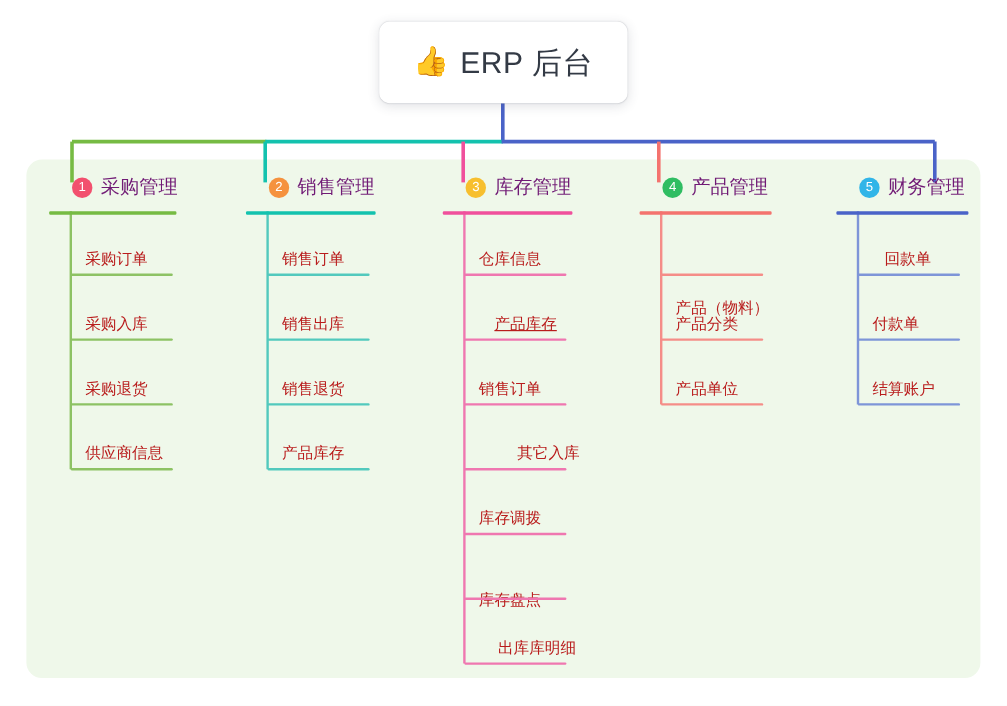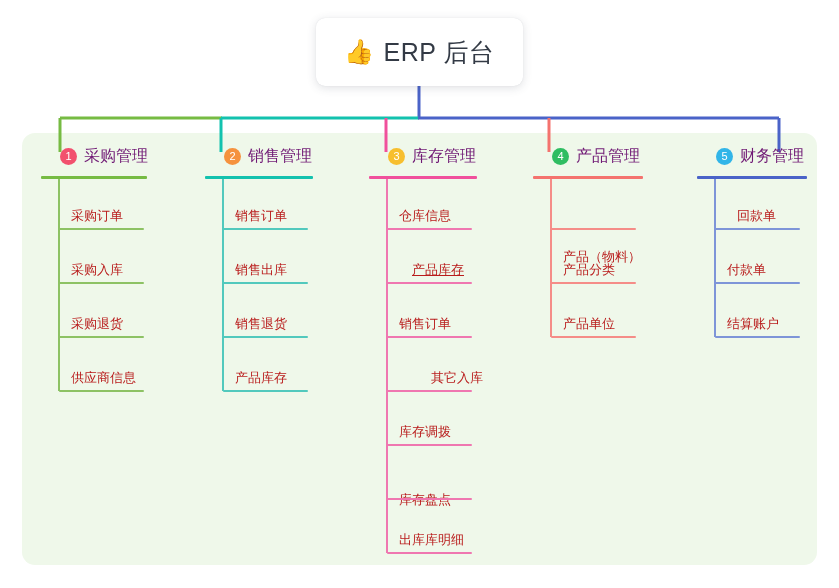--- a/index.html
+++ b/index.html
@@ -186,21 +186,21 @@
         <div class="leaf" style="left: 43px; top: 116px; text-decoration: underline;">产品库存</div>
         <div class="leaf-rule" style="left: 18px; top: 137px; width: 85px; background: rgb(239, 119, 176);"></div>
         <div class="leaf" style="left: 30px; top: 170px;">销售订单</div>
         <div class="leaf-rule" style="left: 18px; top: 191px; width: 85px; background: rgb(239, 119, 176);"></div>
         <div class="leaf" style="left: 14px; top: 224px; margin-left: 48px;">其它入库</div>
         <div class="leaf-rule" style="left: 18px; top: 245px; width: 85px; background: rgb(239, 119, 176);"></div>
         <div class="leaf" style="left: 30px; top: 278px;">库存调拨</div>
         <div class="leaf-rule" style="left: 18px; top: 299px; width: 85px; background: rgb(239, 119, 176);"></div>
         <div class="leaf" style="left: 30px; top: 346px;">库存盘点</div>
         <div class="leaf-rule" style="left: 18px; top: 353px; width: 85px; background: rgb(239, 119, 176);"></div>
-        <div class="leaf" style="left: 30px; top: 386px;">出库库明细</div>
+        <div class="leaf" style="left: 46px; top: 386px;">出库库明细</div>
         <div class="leaf-rule" style="left: 18px; top: 407px; width: 85px; background: rgb(239, 119, 176);"></div>
       </div>
       <div class="column" style="left: 533px;">
         <div class="col-head">
           <span class="badge" style="background: rgb(47, 189, 98);">4</span>
           <span class="col-title">产品管理</span>
         </div>
         <div class="head-rule" style="width: 110px; background: rgb(244, 115, 110);"></div>
         <div class="leaf" style="left: 30px; top: 62px; margin-top: 41px;">产品（物料）</div>
         <div class="leaf-rule" style="left: 18px; top: 83px; width: 85px; background: rgb(245, 141, 136);"></div>

